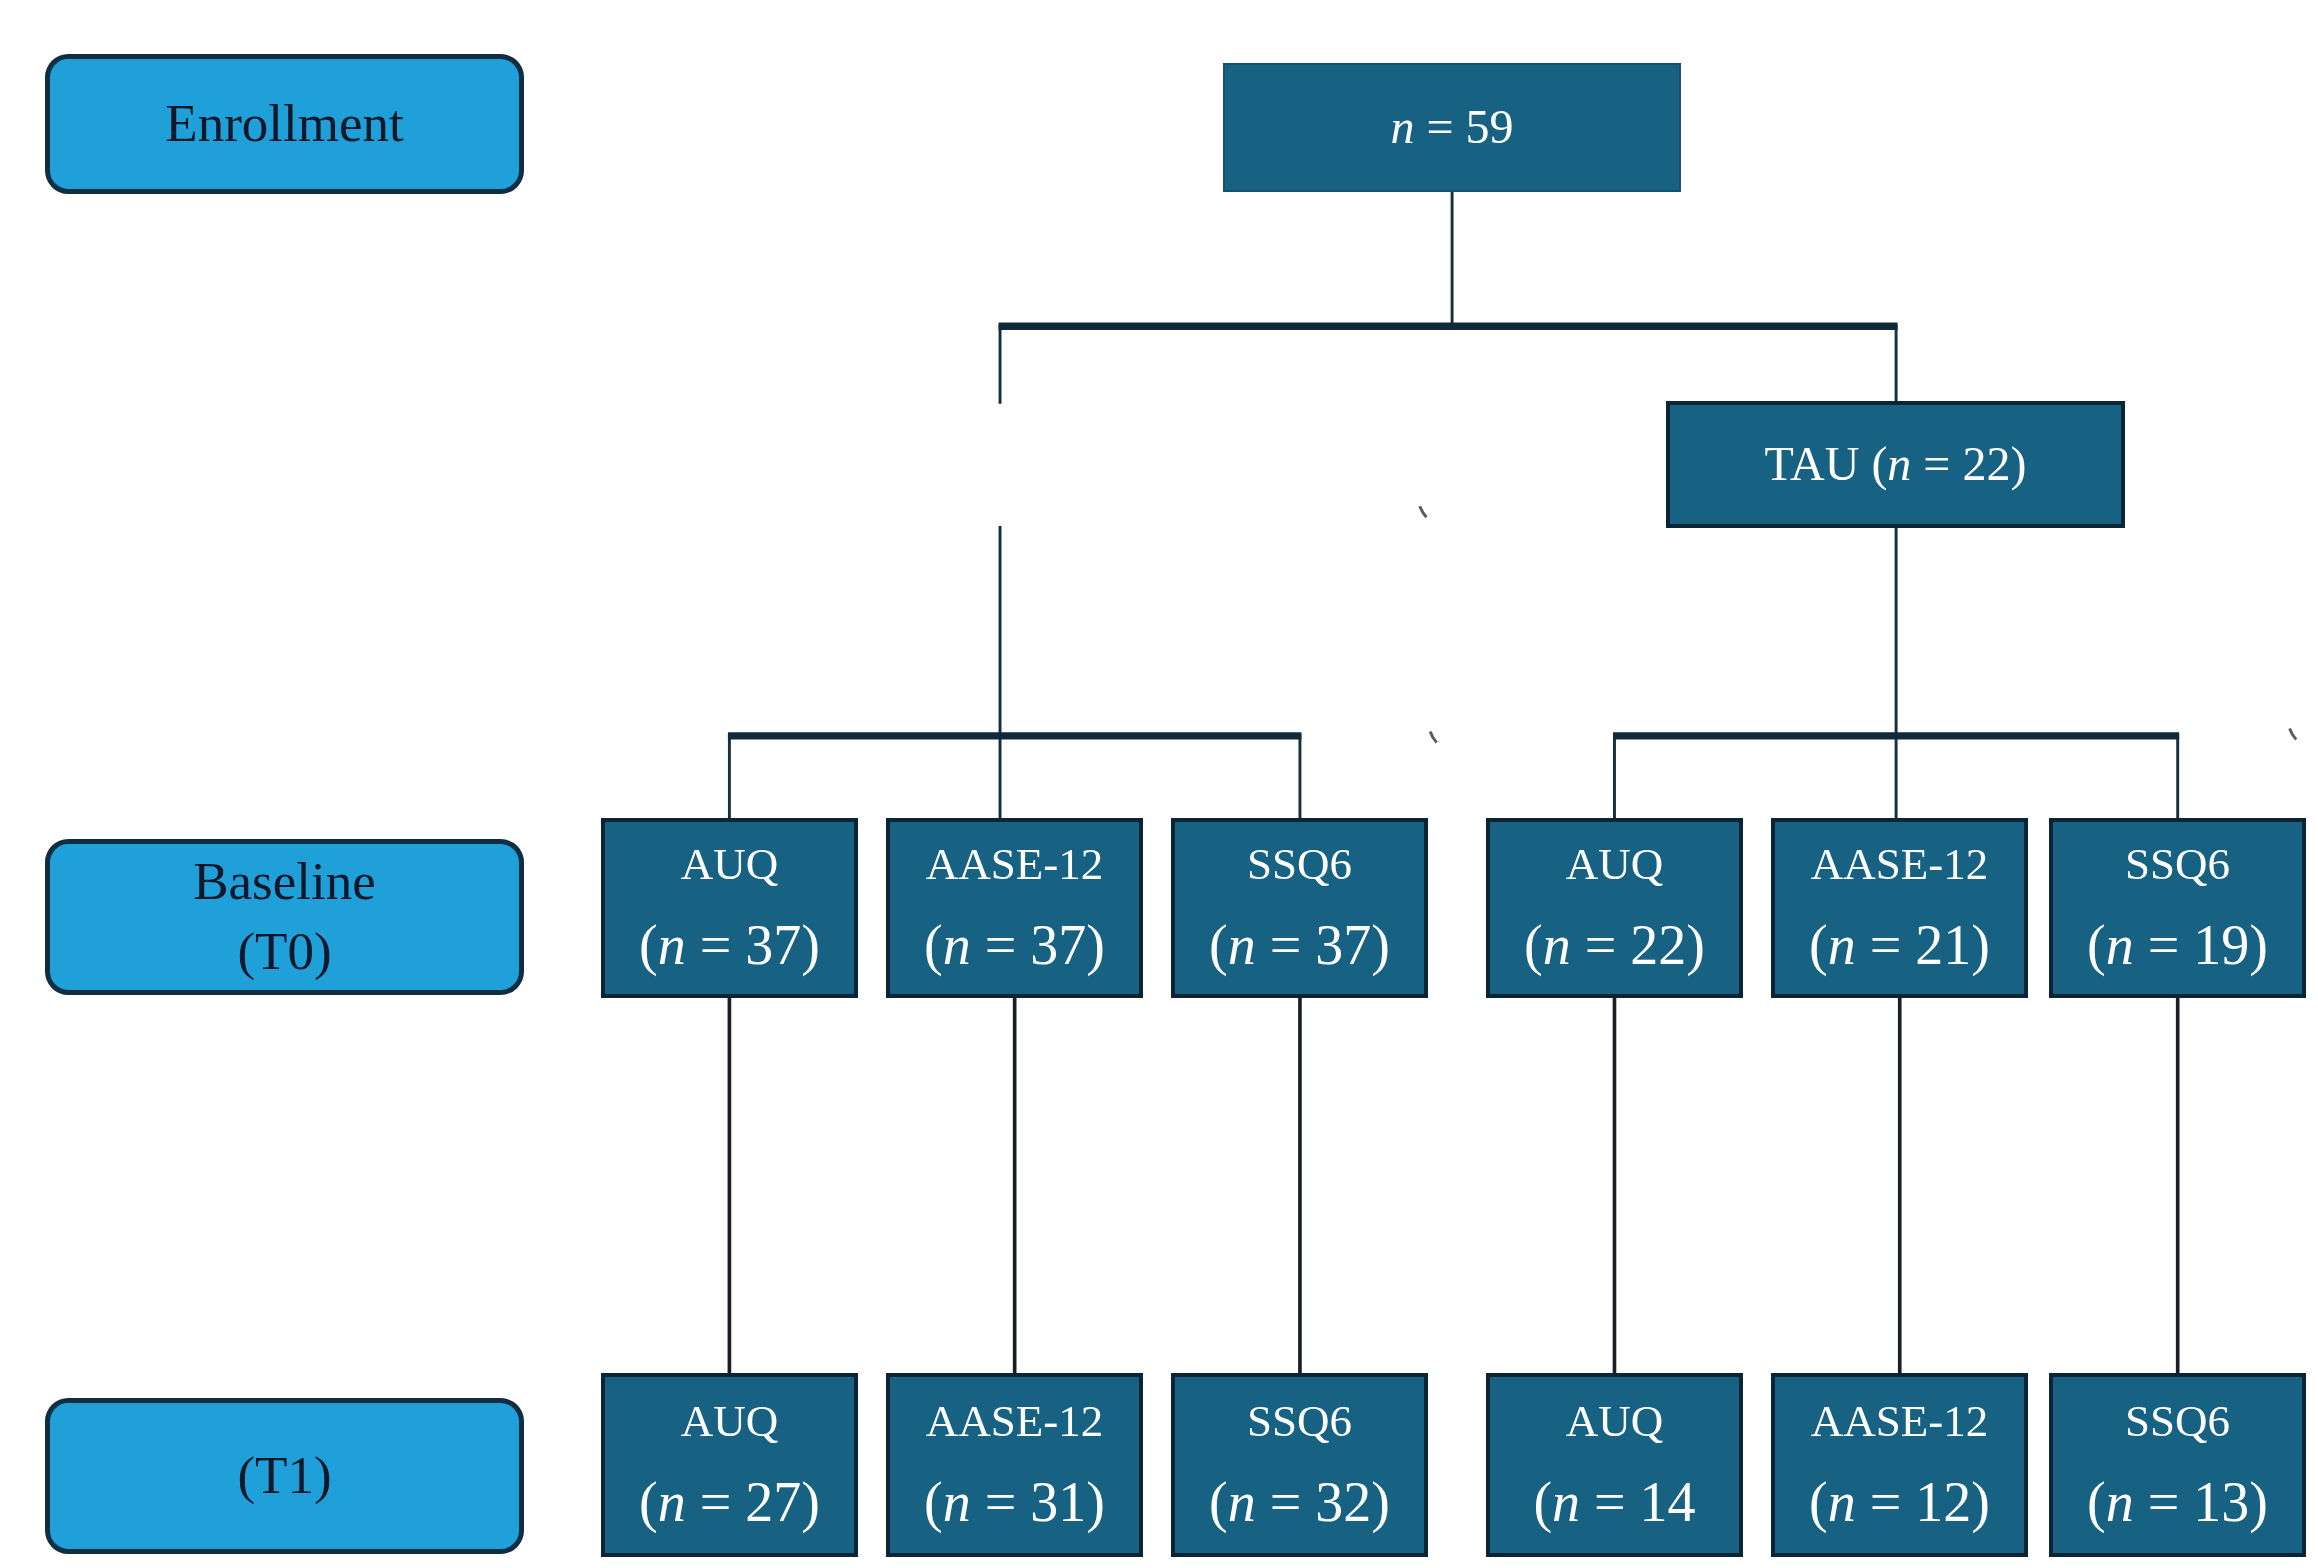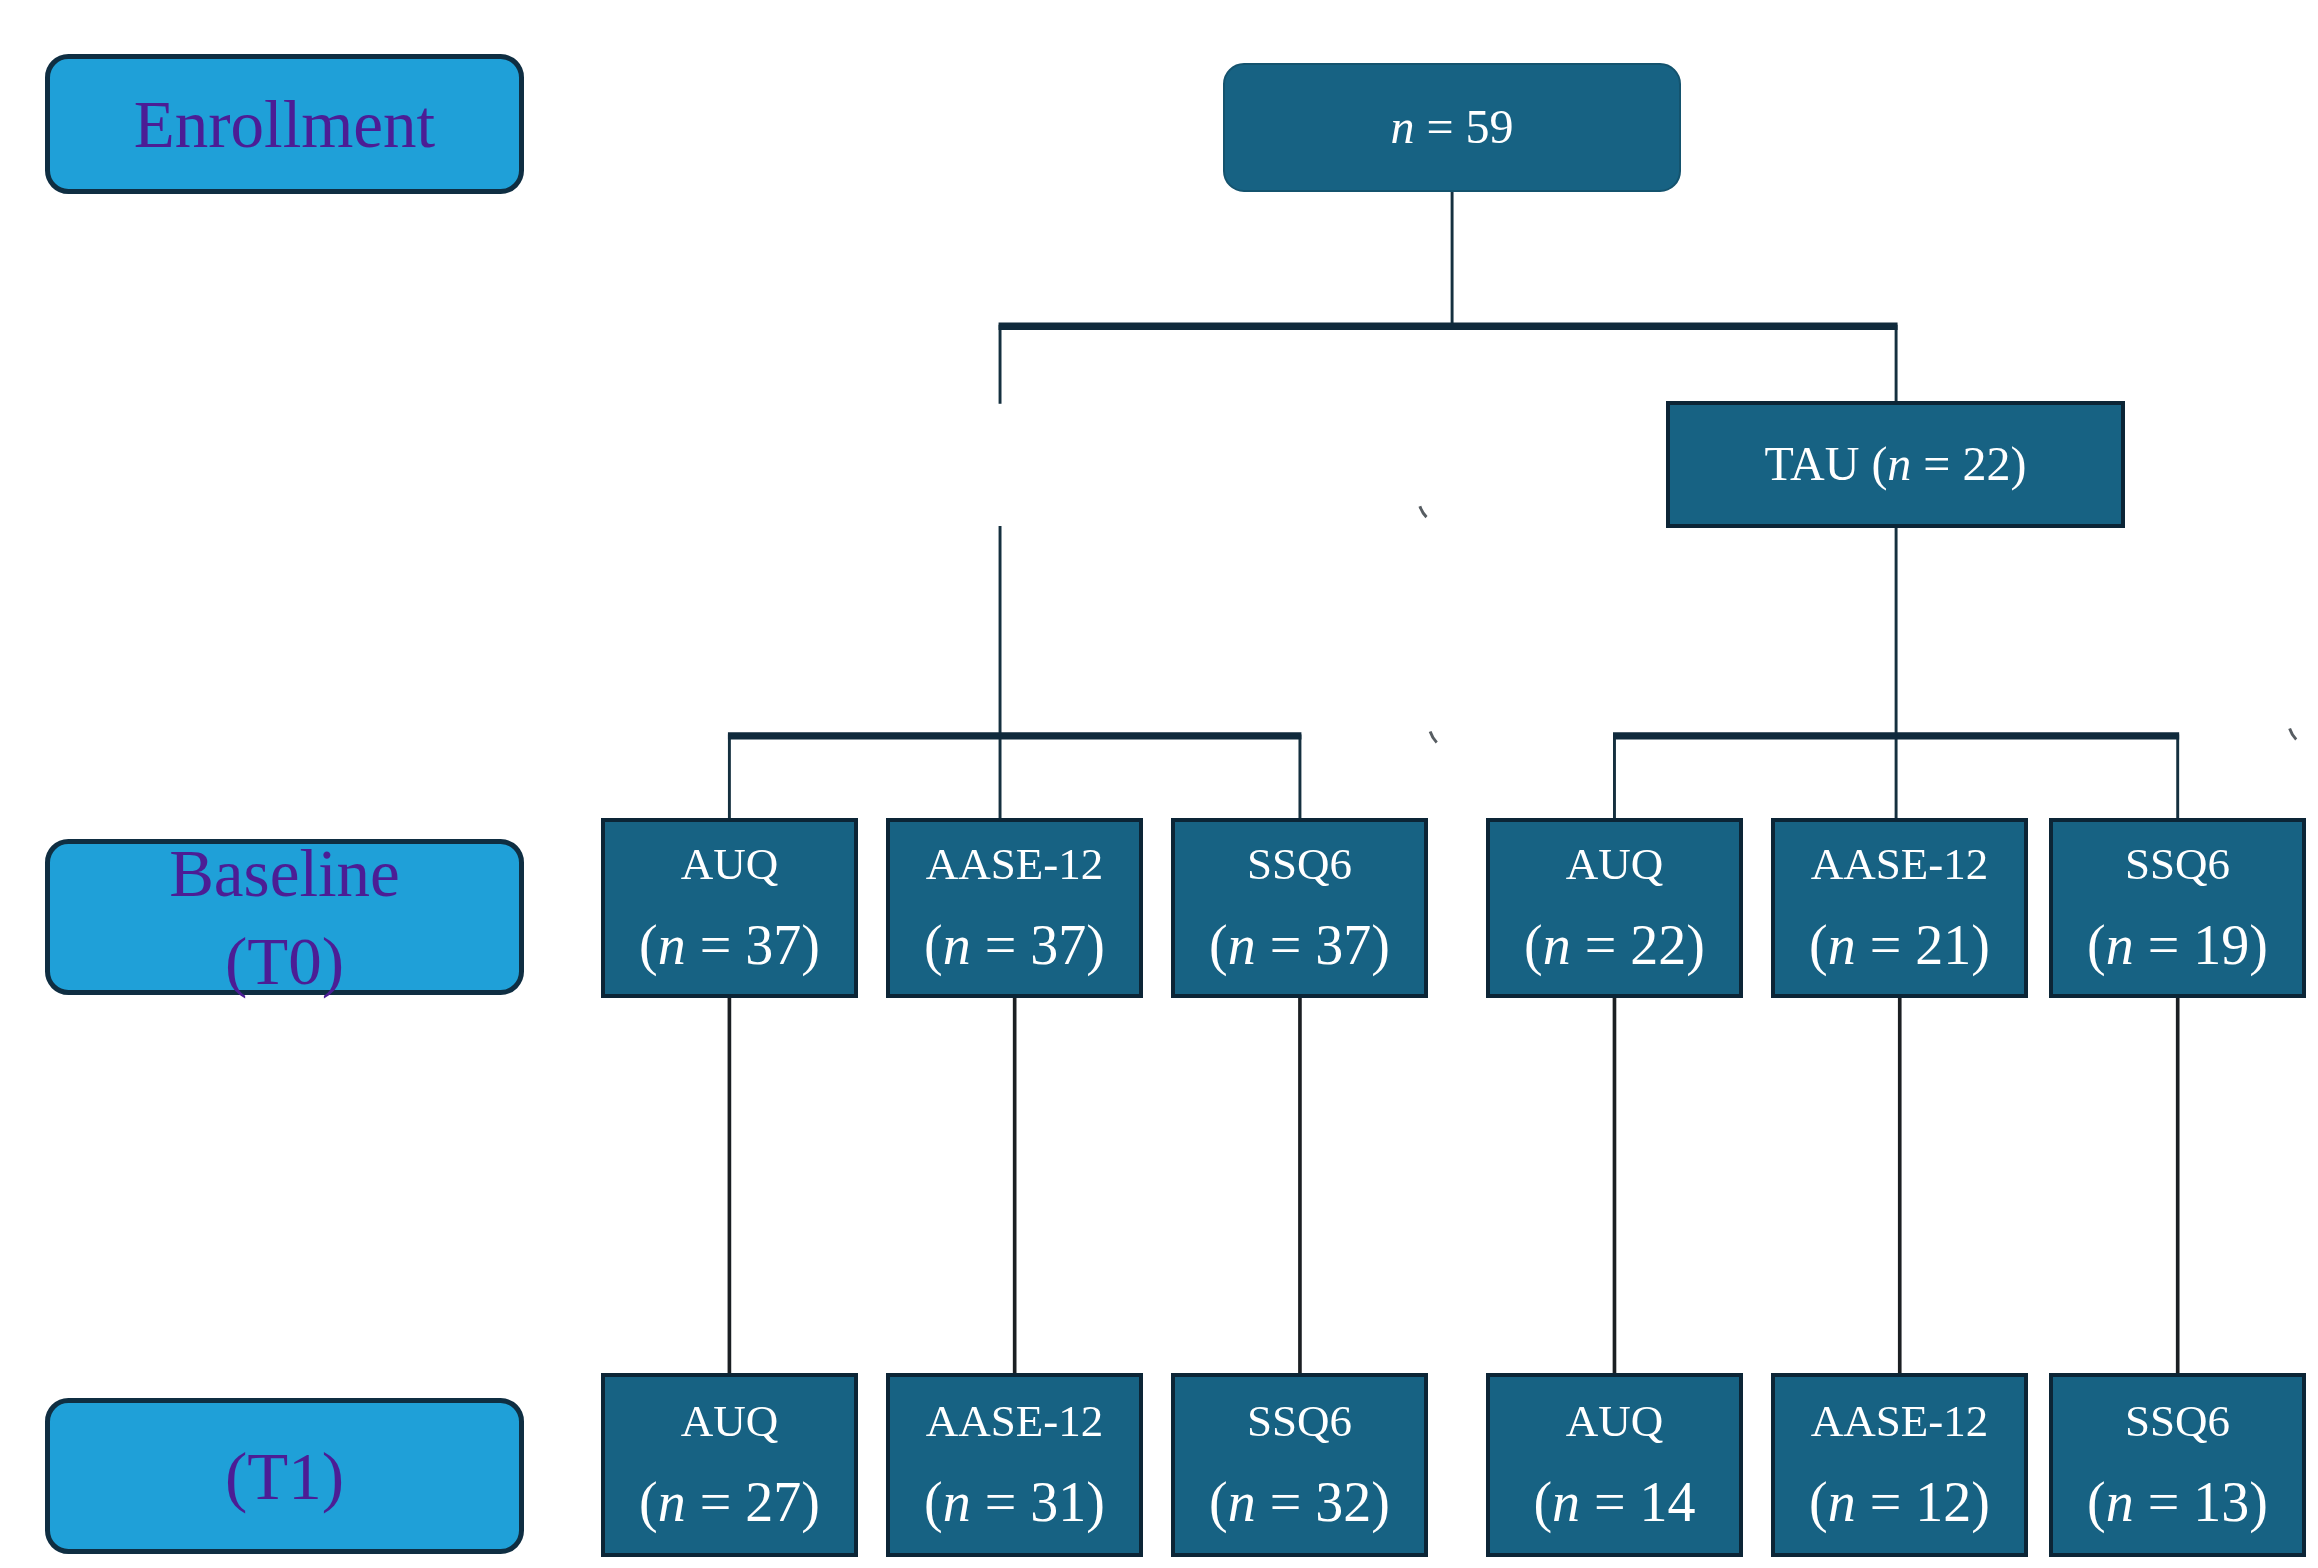--- a/index.html
+++ b/index.html
@@ -4,22 +4,22 @@
 <style>
   html,body{margin:0;padding:0;background:#ffffff;}
   .canvas{
     position:relative;width:2319px;height:1569px;background:#ffffff;
     font-family:"Liberation Serif","DejaVu Serif",serif;overflow:hidden;
   }
   .wires{position:absolute;left:0;top:0;}
   .stage{
     position:absolute;left:45px;width:479px;box-sizing:border-box;
     background:#1FA0D8;border:5.1px solid #0f2e42;border-radius:23.4px;
-    color:#4c1d95;display:flex;flex-direction:column;align-items:center;justify-content:center;
-    text-align:center;font-size:67px;line-height:1.32;
+    color:#0f172a;display:flex;flex-direction:column;align-items:center;justify-content:center;
+    text-align:center;font-size:53px;line-height:1.32;
   }
   .node{
     position:absolute;box-sizing:border-box;background:#176283;border:4.4px solid #0c2536;
     color:#ffffff;display:flex;flex-direction:column;align-items:center;justify-content:center;
     text-align:center;
   }
   .single{font-size:48px;line-height:1.1;}
   .top-node{border:2.9px solid #14536e;}
   .meas .t{font-size:45px;line-height:1.15;}
   .meas .m{font-size:56px;line-height:1.15;margin-top:22px;}
@@ -67,21 +67,21 @@
     <div></div>
   </div>
   <div class="stage" style="top:839px;height:156px;">
     <div>Baseline</div>
     <div>(T0)</div>
   </div>
   <div class="stage" style="top:1398px;height:156px;">
     <div>(T1)</div>
   </div>
 
-  <div class="node single top-node" style="left:1223px;top:63px;width:458px;height:129px;border-radius:21px;">
+  <div class="node single top-node" style="left:1223px;top:63px;width:458px;height:129px;">
     <span><i class="mvar">n</i><span> = 59</span></span>
   </div>
 
   <div class="node single" style="left:1666px;top:401px;width:459px;height:127px;">
     <span><span>TAU</span><span> (</span><i class="mvar">n</i><span> = 22)</span></span>
   </div>
 
   <div class="node meas" style="left:601px;top:818px;width:257px;height:180px;">
     <div class="t">AUQ</div>
     <div class="m"><span>(</span><i class="mvar">n</i><span> = 37)</span></div>

